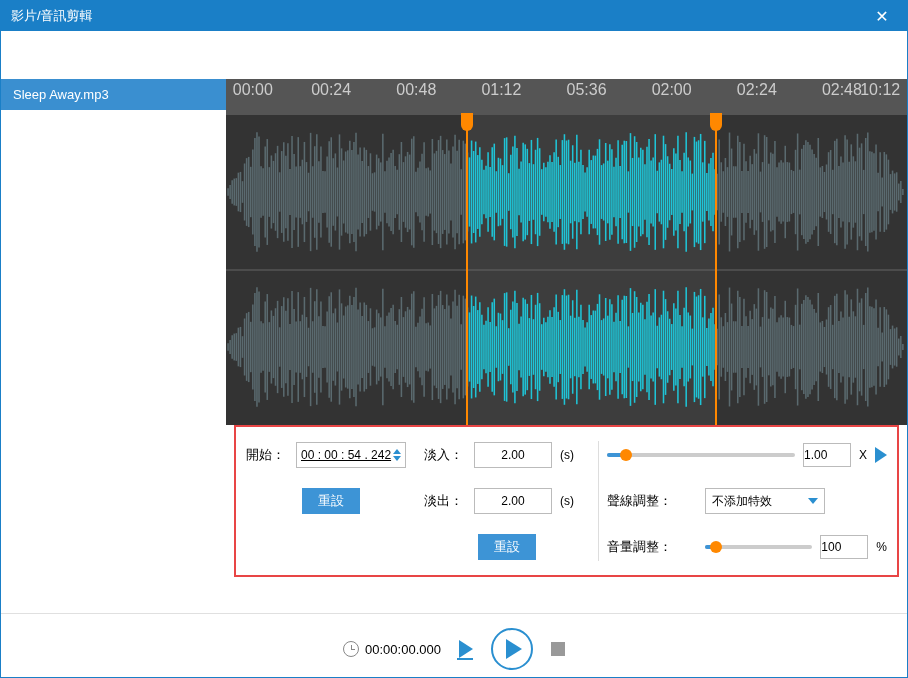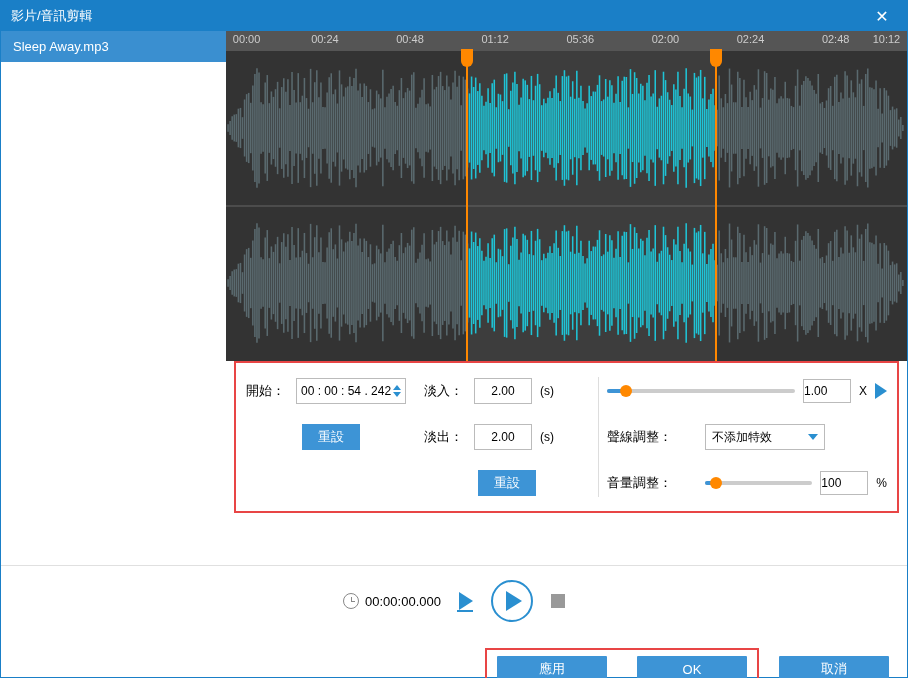--- a/index.html
+++ b/index.html
@@ -1,50 +1,50 @@
 <!DOCTYPE html>
 <html><head>
 <meta charset="utf-8">
 <style>
 * { box-sizing: border-box; margin: 0; padding: 0; font-family: "Microsoft JhengHei", "Segoe UI", sans-serif; }
 body { background: #f0f0f0; }
 .window { width: 908px; height: 678px; background: #fff; border: 1px solid #1a7fc7; position: relative; }
 .titlebar { height: 30px; background: #1a7fc7; color: #fff; display: flex; align-items: center; padding: 0 10px; font-size: 13px; }
 .titlebar .title { flex: 1; }
 .titlebar .close { width: 30px; text-align: center; cursor: pointer; font-size: 16px; }
-.content { display: flex; height: 534px; }
+.content { display: flex; height: 534px; margin-top: 48px; }
 .sidebar { width: 225px; background: #fff; border-right: 0; }
 .sidebar-item { background: #3a8fd0; color: #fff; padding: 8px 12px; font-size: 13px; }
 .main { flex: 1; padding: 0; background: #fff; }
 .timeline-area { background: #fff; }
-.ruler { height: 20px; background: #555; display: flex; position: relative; color: #ccc; font-size: 11px; }
+.ruler { height: 36px; background: #555; display: flex; position: relative; color: #ccc; font-size: 16px; }
 .ruler span { position: absolute; top: 2px; }
 .waveform-container { position: relative; height: 310px; background: #333; }
 .waveform-svg { width: 100%; height: 100%; display: block; }
 .sel-left, .sel-right { position: absolute; top: 0; width: 2px; height: 100%; background: #ff8800; }
 .sel-handle { position: absolute; width: 12px; height: 18px; background: #ff8800; border-radius: 0 0 6px 6px; left: -5px; }
 .duration-row { display: flex; align-items: center; padding: 8px 0; font-size: 12px; position: relative; height: 36px; }
 .duration-row .lbl { margin-left: 240px; margin-right: 20px; }
 .conn-left, .conn-right { position: absolute; top: 0; width: 2px; height: 100%; background: #ff8800; }
 .conn-left::after, .conn-right::after { content: ""; position: absolute; bottom: -8px; left: -5px; width: 12px; height: 16px; background: #ff8800; border-radius: 6px 6px 0 0; }
 .controls-panel { margin: 0 8px; border: 2px solid #e84545; padding: 14px 10px; display: flex; gap: 8px; font-size: 13px; }
 .col { display: flex; flex-direction: column; gap: 18px; }
 .col1 { width: 170px; }
 .col2 { width: 175px; border-right: 1px solid #ddd; padding-right: 8px; }
 .col3 { flex: 1; }
 .row { display: flex; align-items: center; gap: 8px; height: 28px; }
 .row .lbl { width: 42px; }
 .col3 .row .lbl { width: 90px; }
 .time-input { width: 110px; height: 26px; border: 1px solid #bbb; display: flex; align-items: center; padding: 0 4px; font-size: 12px; position: relative; }
-.time-input .val { flex: 1; }
+.time-input .val { flex: 1; text-decoration: underline; }
 .spinner { display: flex; flex-direction: column; }
 .spinner span { width: 0; height: 0; border-left: 4px solid transparent; border-right: 4px solid transparent; cursor: pointer; }
 .spinner .up { border-bottom: 5px solid #2a8fd0; margin-bottom: 2px; }
 .spinner .dn { border-top: 5px solid #2a8fd0; }
-.num-input { width: 58px; height: 26px; border: 1px solid #bbb; text-align: center; font-size: 12px; }
+.num-input { width: 78px; height: 26px; border: 1px solid #bbb; text-align: center; font-size: 12px; }
 .sfx { font-size: 12px; }
 .btn-reset { width: 58px; height: 26px; background: #3d94d6; color: #fff; border: none; font-size: 13px; cursor: pointer; margin: 0 auto; }
 .slider-wrap { flex: 1; display: flex; align-items: center; }
 .slider { flex: 1; height: 4px; background: #ccc; position: relative; border-radius: 2px; }
 .slider .fill { position: absolute; left: 0; top: 0; height: 100%; background: #3d94d6; border-radius: 2px; }
 .slider .thumb { position: absolute; top: -4px; width: 12px; height: 12px; background: #ff8800; border-radius: 50%; transform: translateX(-50%); }
 .small-num { width: 48px; height: 24px; border: 1px solid #bbb; text-align: left; font-size: 12px; }
 .select { width: 120px; height: 26px; border: 1px solid #bbb; display: flex; align-items: center; padding: 0 6px; font-size: 12px; position: relative; cursor: pointer; }
 .select .arrow { margin-left: auto; width: 0; height: 0; border-left: 5px solid transparent; border-right: 5px solid transparent; border-top: 6px solid #2a8fd0; }
 .play-tri { width: 0; height: 0; border-top: 8px solid transparent; border-bottom: 8px solid transparent; border-left: 12px solid #2a8fd0; cursor: pointer; }

